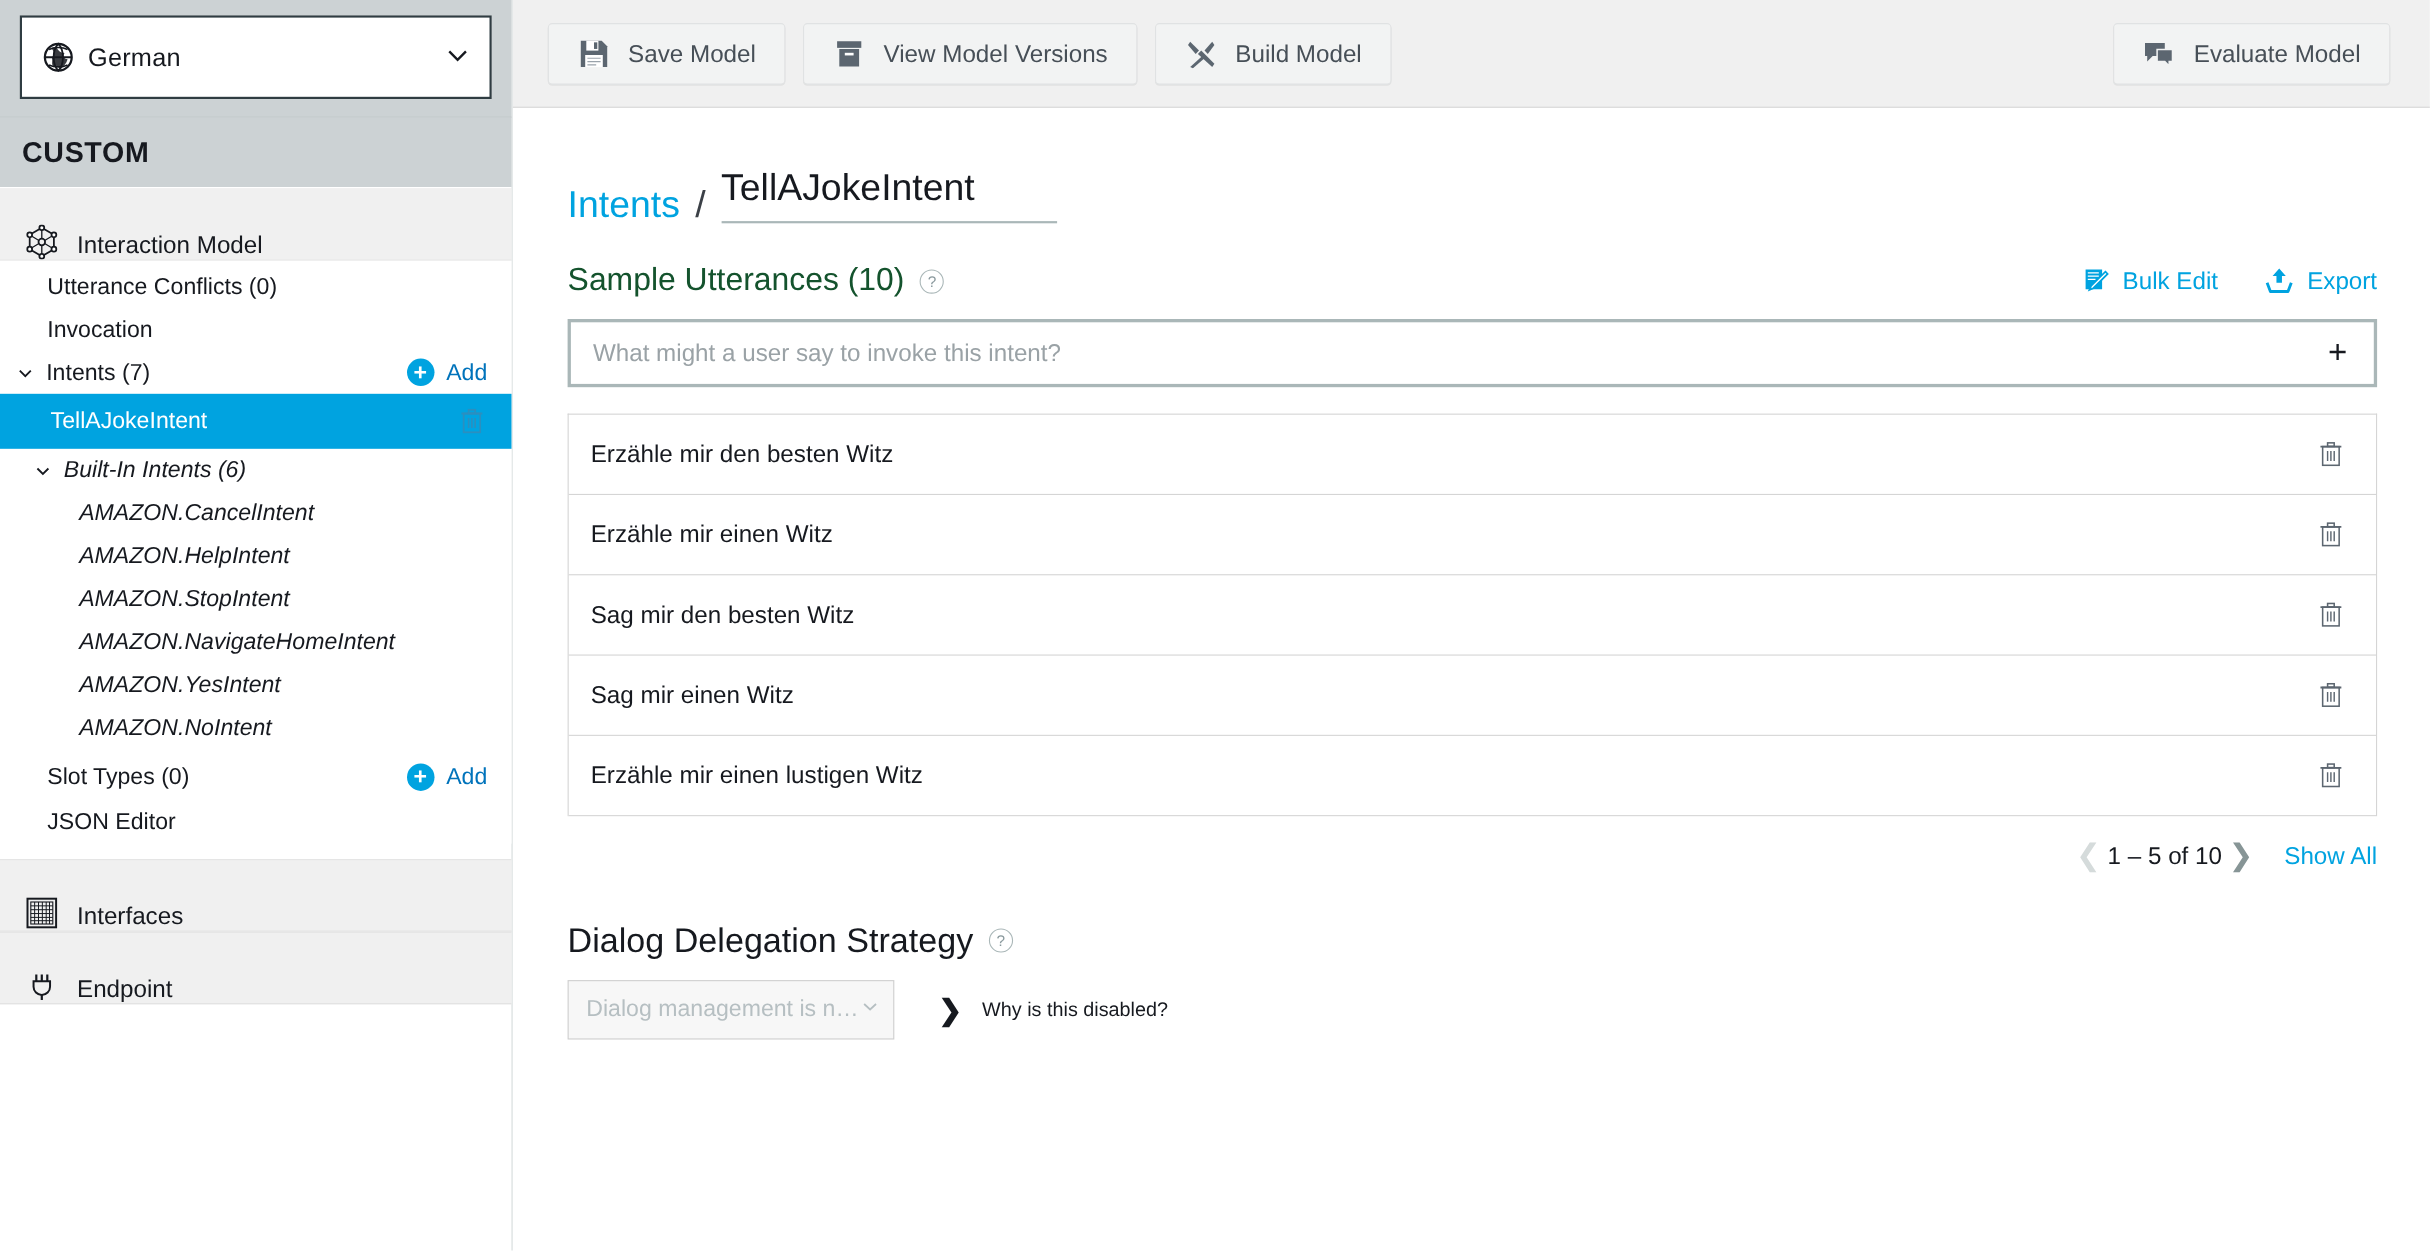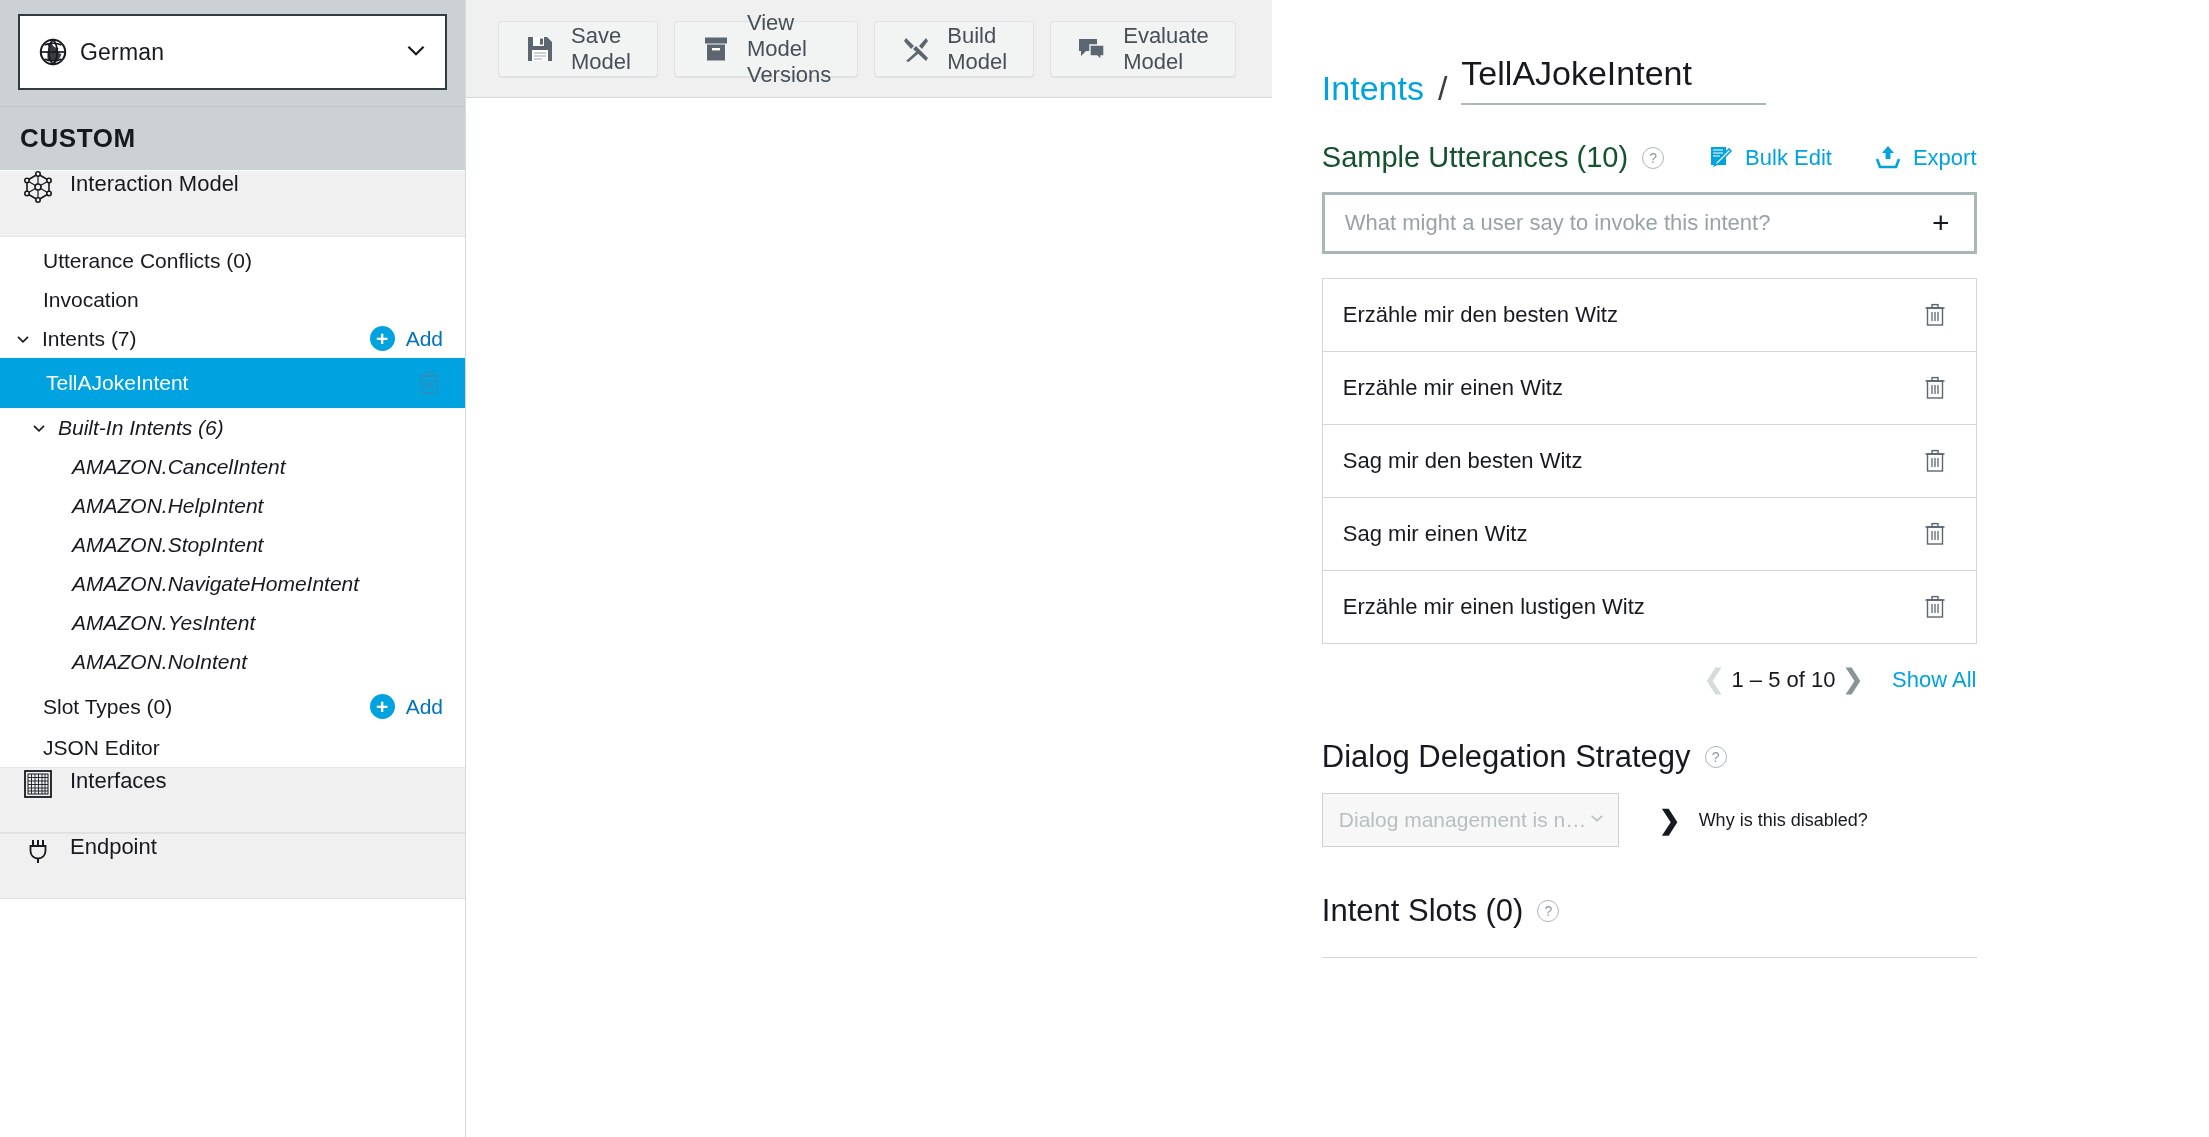--- a/index.html
+++ b/index.html
@@ -44,21 +44,21 @@
     height: 64px;
     display: flex; align-items: center;
     padding-left: 20px;
     font-size: 26px; font-weight: bold; color: #16191f;
     letter-spacing: .6px;
     border-bottom: 1px solid #ffffff;
   }
   .nav-section-head {
     background: #f0f0f0;
     height: 66px;
-    display: flex; align-items: flex-start;
+    display: flex; align-items: flex-end;
     padding-left: 22px;
     border-bottom: 1px solid #e4e4e4;
   }
   .nav-section-head .sec-icon { width: 32px; height: 32px; flex: 0 0 32px; margin-right: 16px; }
   .nav-section-head .sec-label { font-size: 22px; color: #16191f; }
 
   .tree { background: #ffffff; padding-top: 4px; }
   .tree-row {
     height: 39px;
     display: flex; align-items: center;
@@ -79,25 +79,25 @@
   .add-group .plus-circle {
     width: 25px; height: 25px; border-radius: 50%;
     background: #00a3e0; color: #fff;
     display: flex; align-items: center; justify-content: center;
     font-size: 21px; line-height: 1; font-weight: bold;
     margin-right: 11px;
   }
   .add-group .add-label { font-size: 21px; color: #0073bb; }
   .trash-cell { margin-left: auto; padding-right: 24px; display: flex; align-items: center; }
 
-  .nav-bottom { margin-top: 0; }
+  .nav-bottom { margin-top: 14px; }
   .nav-bottom .nav-section-head { border-top: 1px solid #e4e4e4; border-bottom: 1px solid #e0e0e0; }
 
   
-  .main { flex: 1 1 auto; height: 992px; background: #ffffff; display: flex; flex-direction: row; min-width: 0; }
+  .main { flex: 1 1 auto; height: 992px; background: #ffffff; display: flex; flex-direction: column; min-width: 0; }
   .toolbar {
     background: #f0f0f0;
     height: 98px;
     border-bottom: 1px solid #d7d7d7;
     display: flex; align-items: center;
     padding: 0 36px 0 32px;
     flex: 0 0 98px;
   }
   .tbtn {
     background: #f2f3f3;

